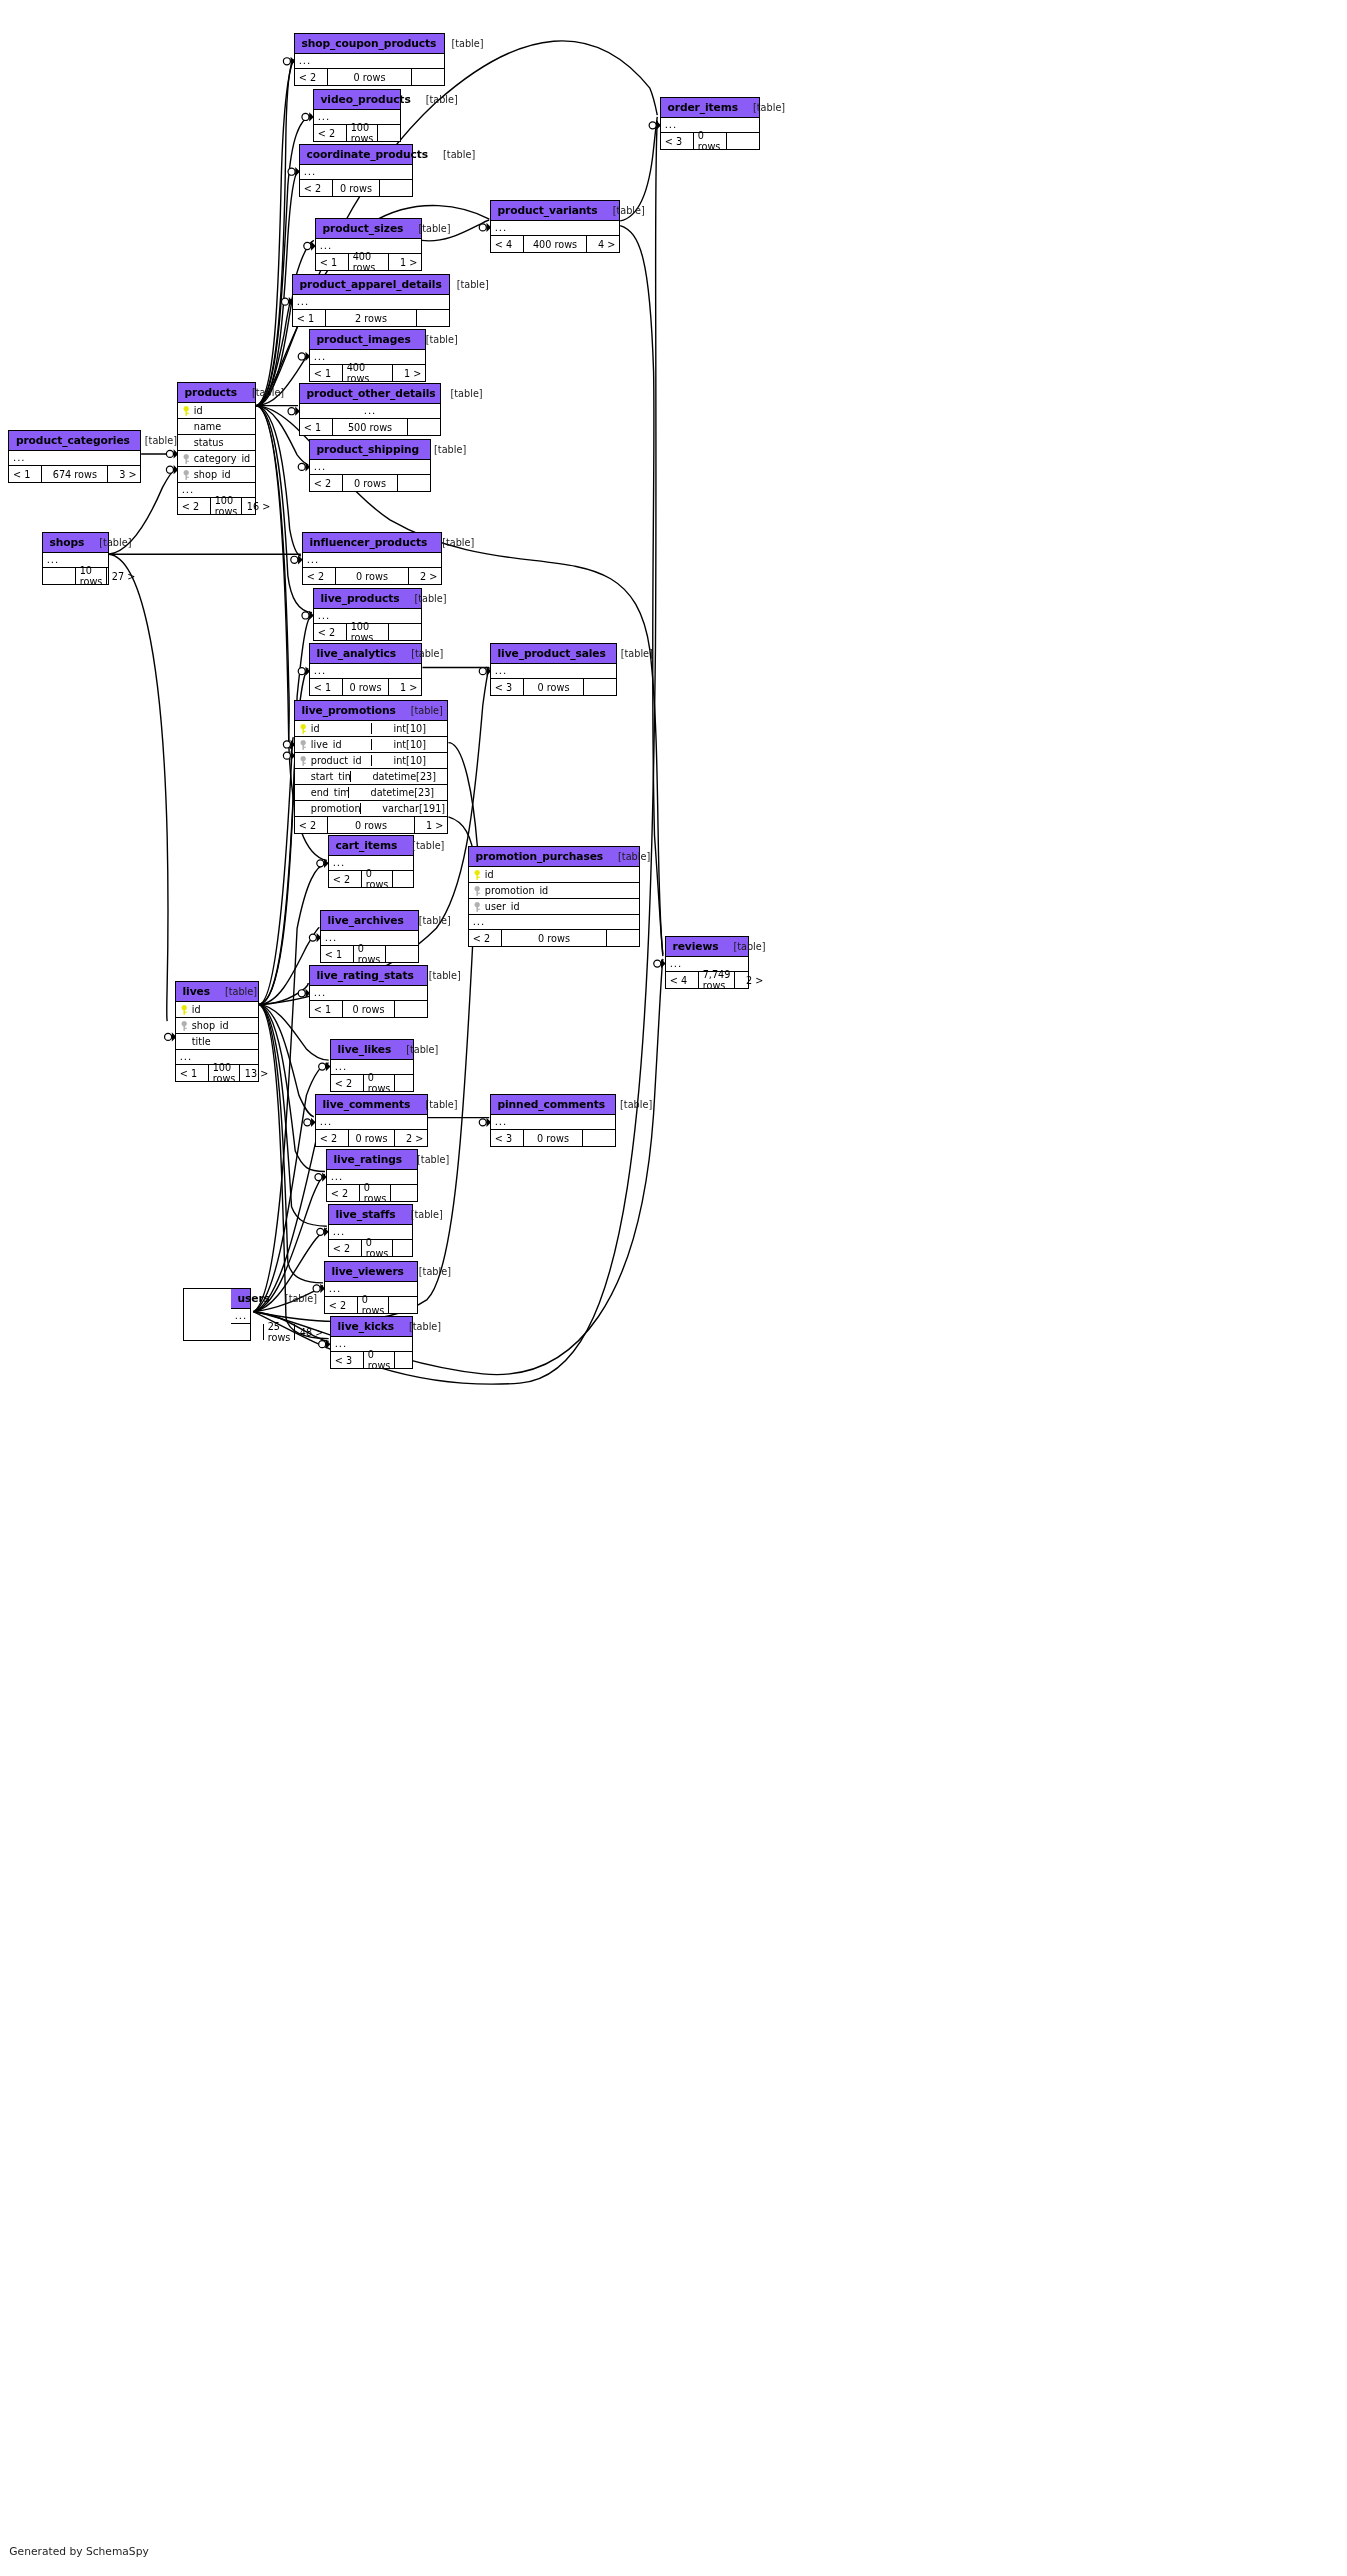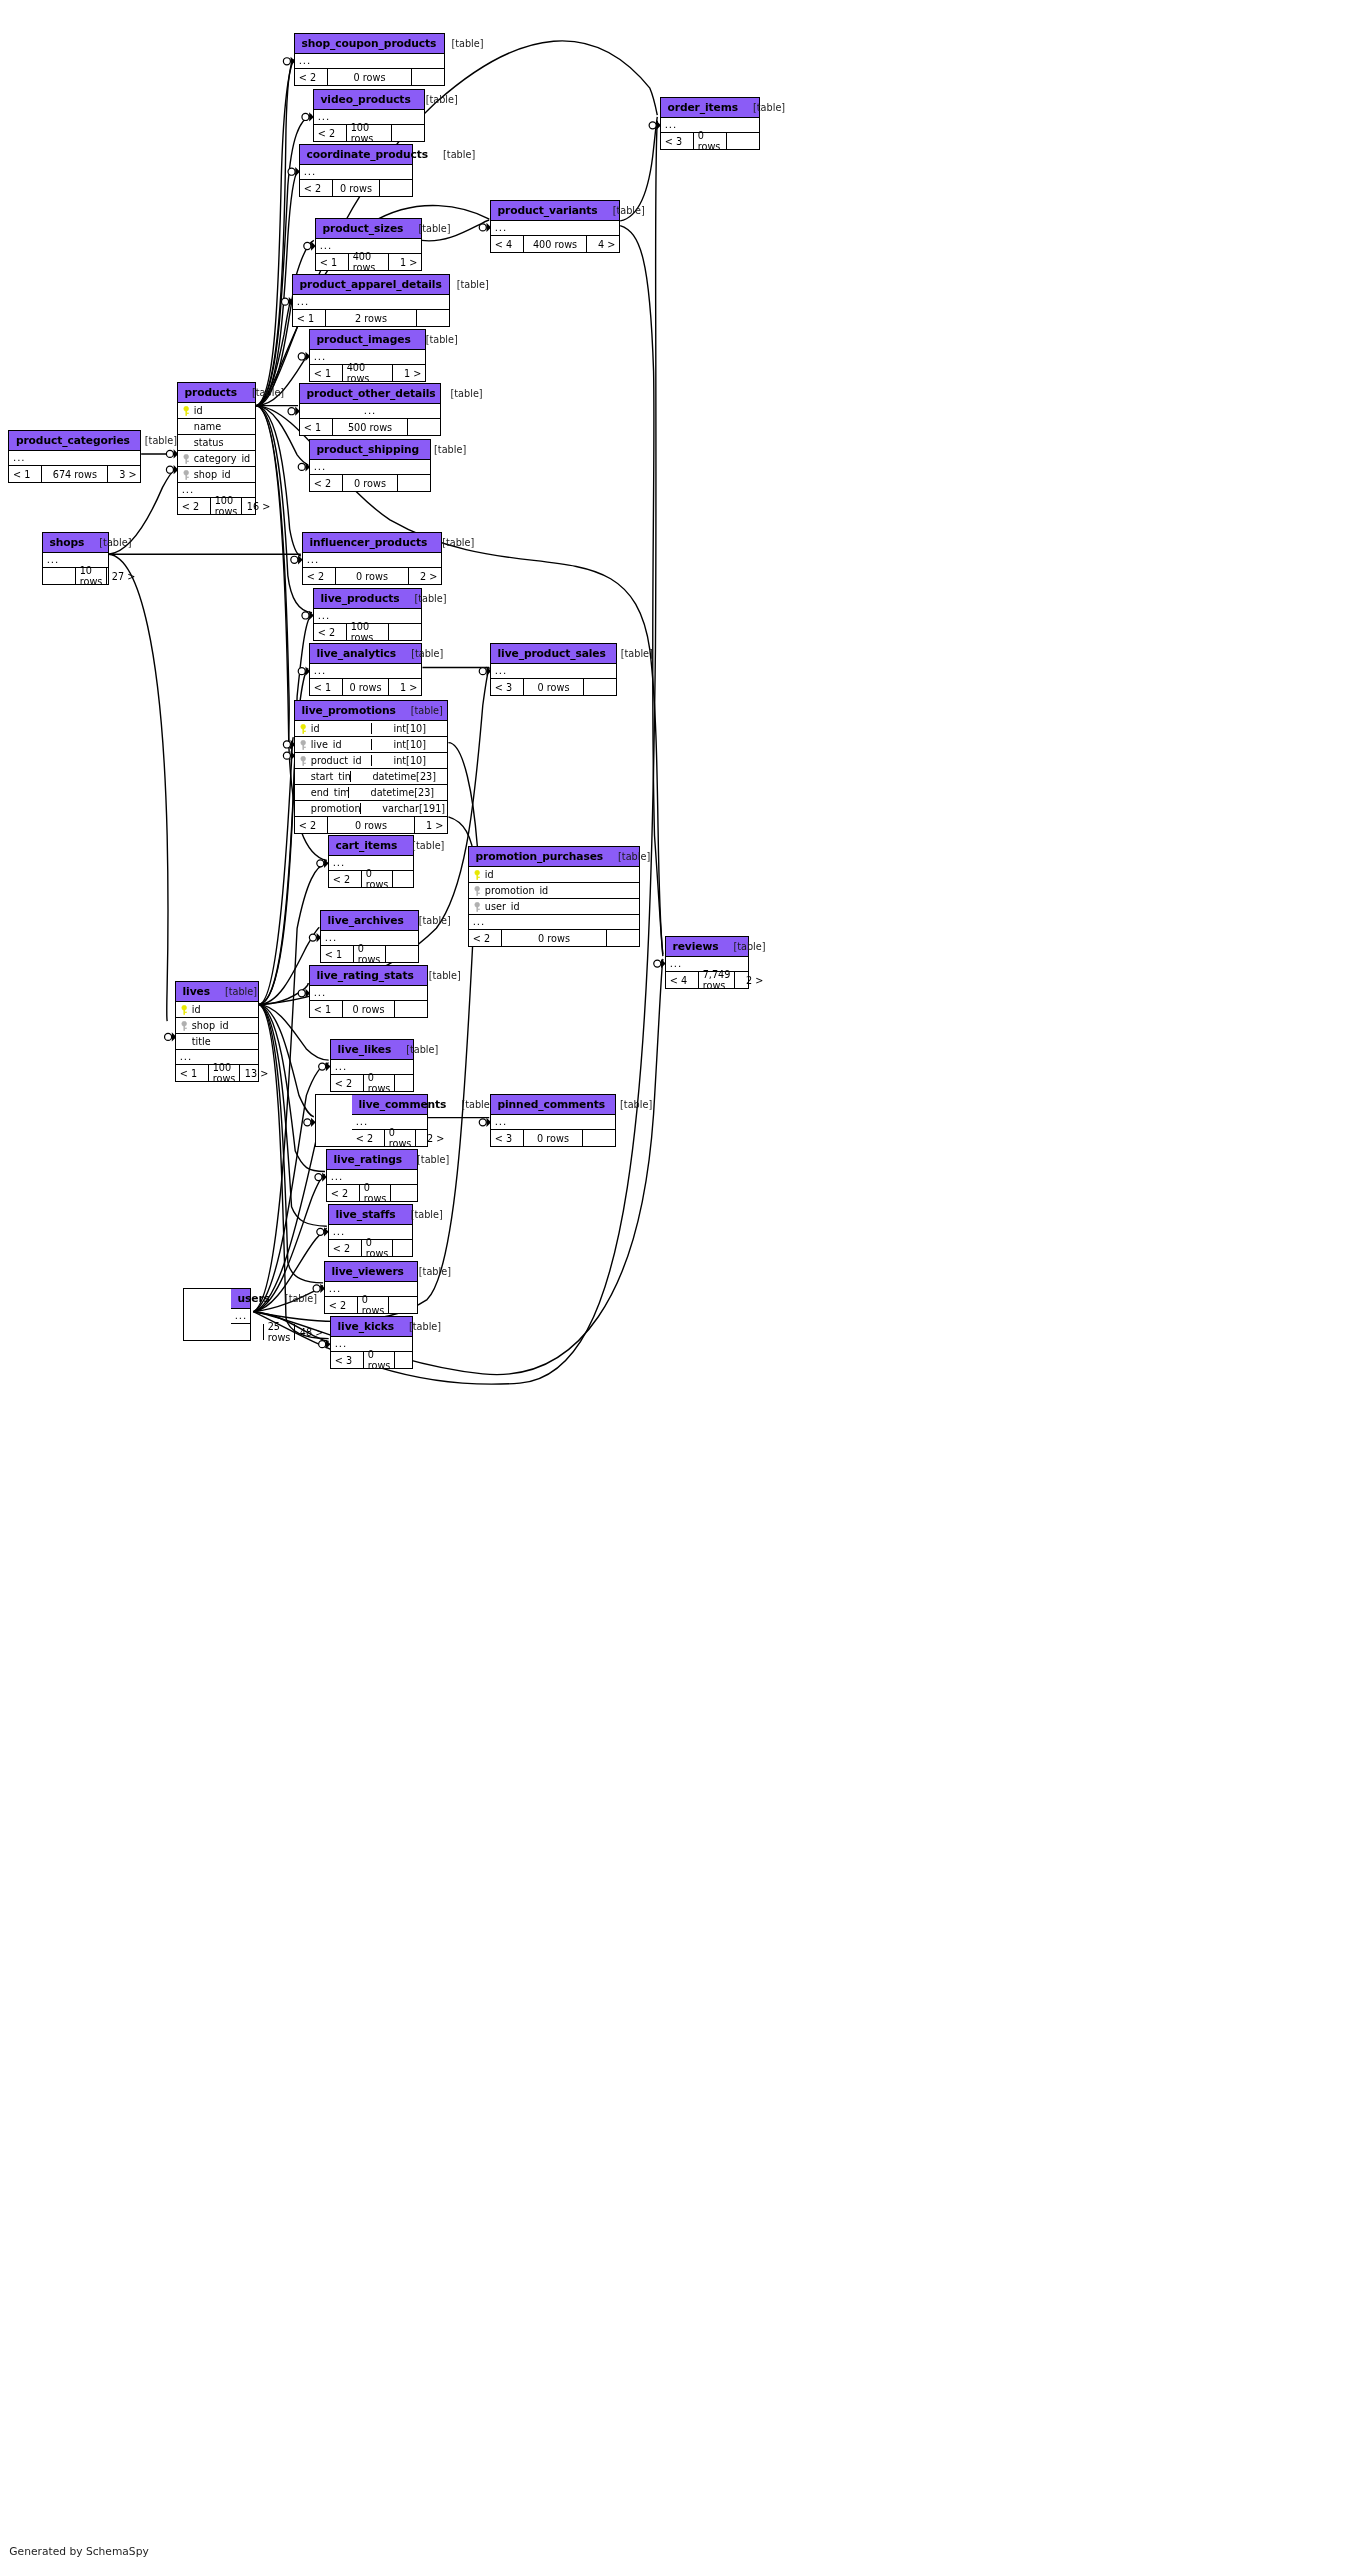--- a/index.html
+++ b/index.html
@@ -352,21 +352,21 @@
           <span class="tname">shop_coupon_products</span>
           <span class="ttype">[table]</span>
         </div>
         <div class="ellipsis-row">...</div>
         <div class="foot-row">
           <span class="foot-cell foot-left">&lt; 2</span>
           <span class="foot-cell foot-mid">0 rows</span>
           <span class="foot-cell foot-right"></span>
         </div>
       </div>
-      <div class="node" style="left: 313px; top: 89px; width: 112px;">
+      <div class="node" style="left: 313px; top: 89px; width: 88px;">
         <div class="title-row">
           <span class="tname">video_products</span>
           <span class="ttype">[table]</span>
         </div>
         <div class="ellipsis-row">...</div>
         <div class="foot-row">
           <span class="foot-cell foot-left">&lt; 2</span>
           <span class="foot-cell foot-mid">100 rows</span>
           <span class="foot-cell foot-right"></span>
         </div>
@@ -813,21 +813,21 @@
           <span class="tname">live_likes</span>
           <span class="ttype">[table]</span>
         </div>
         <div class="ellipsis-row">...</div>
         <div class="foot-row">
           <span class="foot-cell foot-left">&lt; 2</span>
           <span class="foot-cell foot-mid">0 rows</span>
           <span class="foot-cell foot-right"></span>
         </div>
       </div>
-      <div class="node" style="left: 315px; top: 1094px; width: 113px; padding-left: 36px;">
+      <div class="node" style="left: 315px; top: 1094px; width: 113px;">
         <div class="title-row">
           <span class="tname">live_comments</span>
           <span class="ttype">[table]</span>
         </div>
         <div class="ellipsis-row">...</div>
         <div class="foot-row">
           <span class="foot-cell foot-left">&lt; 2</span>
           <span class="foot-cell foot-mid">0 rows</span>
           <span class="foot-cell foot-right">2 &gt;</span>
         </div>

